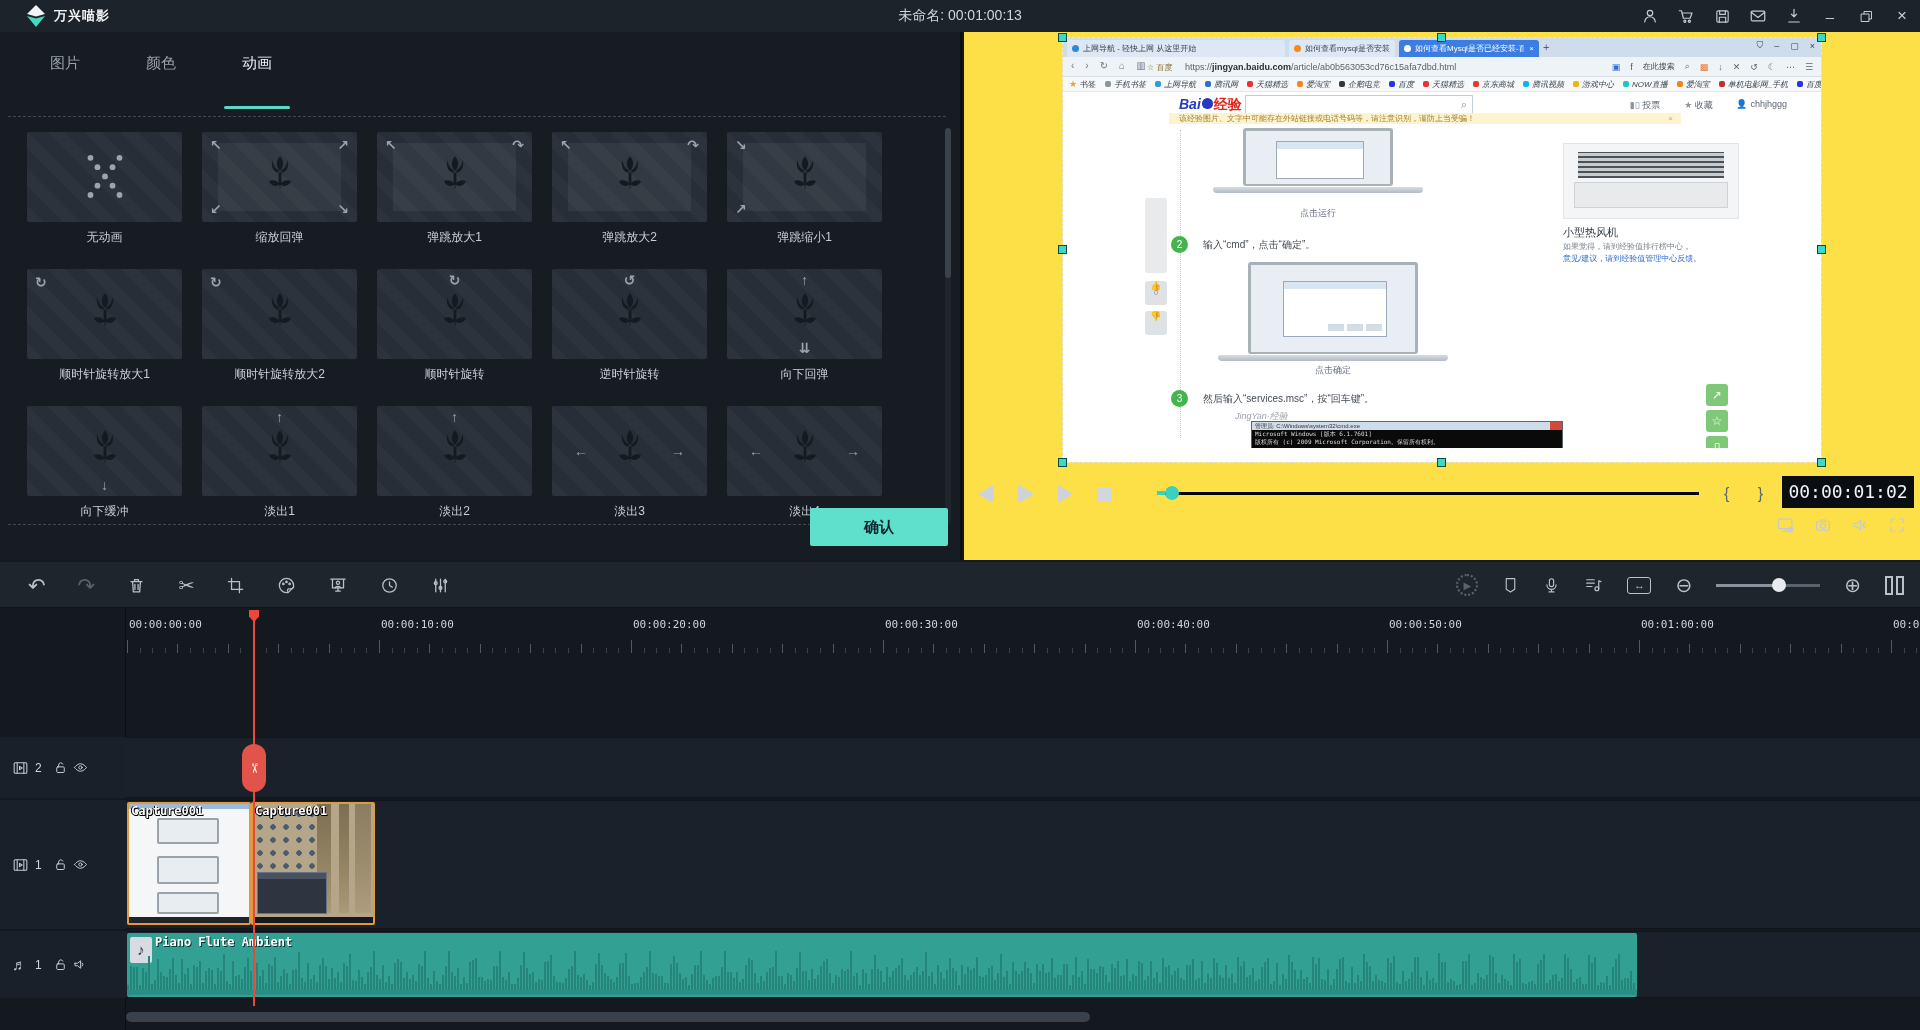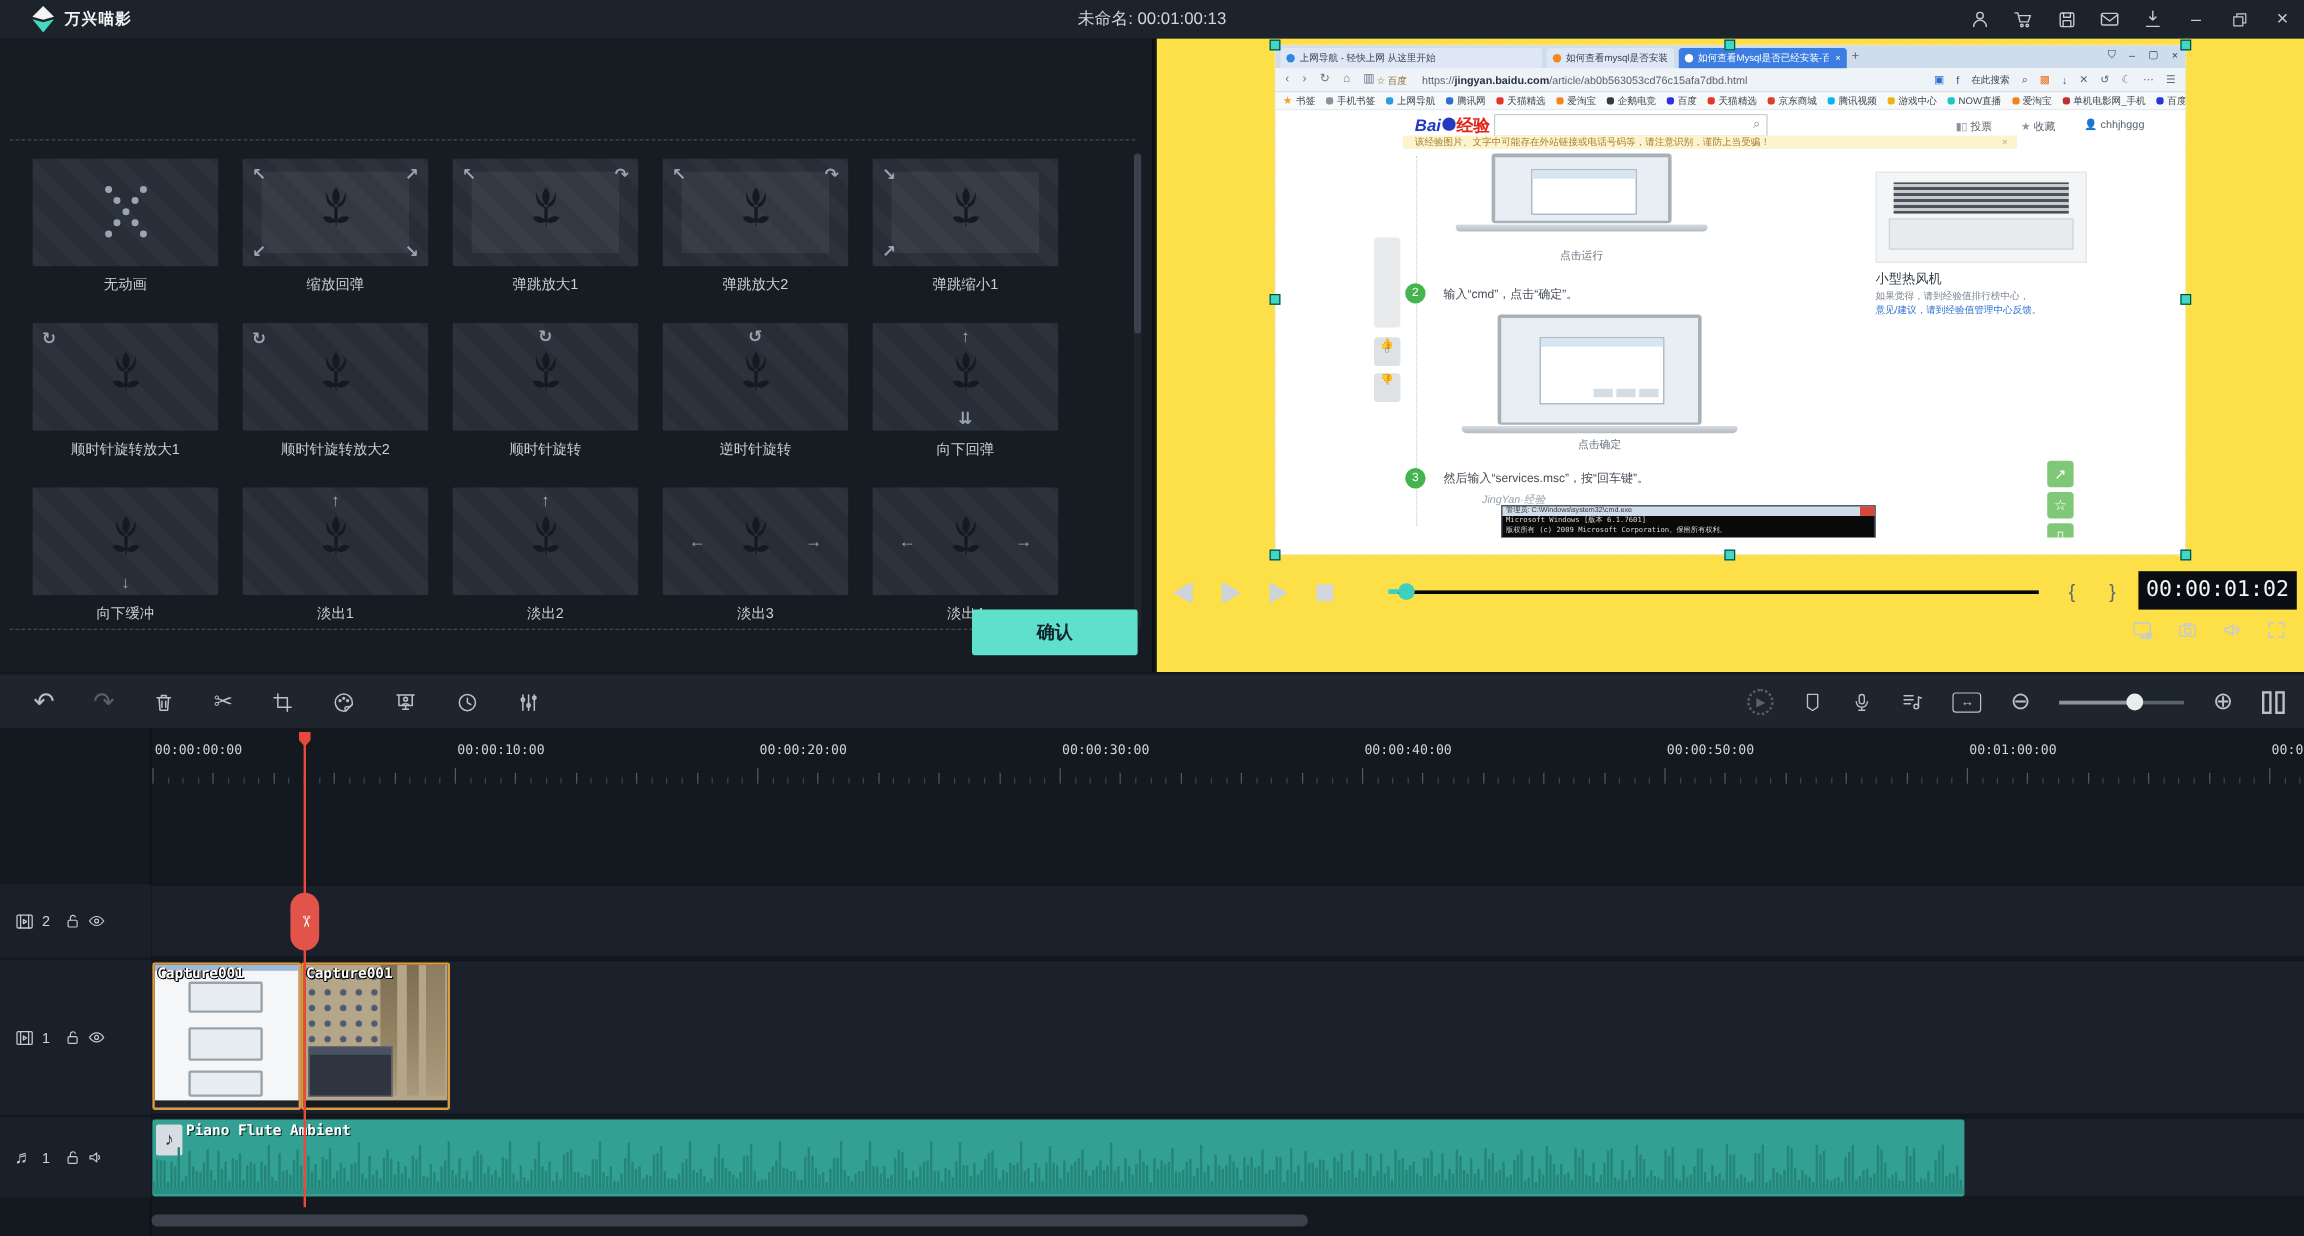--- a/index.html
+++ b/index.html
@@ -237,20 +237,25 @@
           <path d="M8 8V4h12v12h-4"></path>
         </svg>
       </span>
     <span class="wicon textg" style="font-size:17px;">×</span>
   </div>
 </div>
 
 <div id="workspace">
 
   <div id="media-panel">
+    <div id="tabs">
+      <span class="tab">图片</span>
+      <span class="tab">颜色</span>
+      <span class="tab active">动画</span>
+    </div>
     <div class="dashline" style="top:84px;"></div>
     <div id="anim-grid">
         <div class="anim-item">
           <div class="thumb">
             <svg class="nonex" viewBox="0 0 100 90">
               <circle cx="25" cy="12" r="5"></circle>
               <circle cx="37" cy="28" r="5"></circle>
               <circle cx="50" cy="44" r="5"></circle>
               <circle cx="63" cy="60" r="5"></circle>
               <circle cx="75" cy="76" r="5"></circle>
@@ -458,21 +463,21 @@
             <span>☾</span>
             <span>⋯</span>
             <span>☰</span>
         </div>
       </div>
       <div id="b-bookmarks">
         <span id="bm-star">★</span>
         <span class="bm">
             <span class="bl">书签</span>
           </span>
-        <span id="bm-items" style="display:flex;">
+        <span id="bm-items" style="display:flex;font-style:italic;">
             <span class="bm">
               <span class="dot" style="background:#8a94a0"></span>
               <span class="bl">手机书签</span>
             </span>
             <span class="bm">
               <span class="dot" style="background:#2b9ce0"></span>
               <span class="bl">上网导航</span>
             </span>
             <span class="bm">
               <span class="dot" style="background:#2b6fd0"></span>

